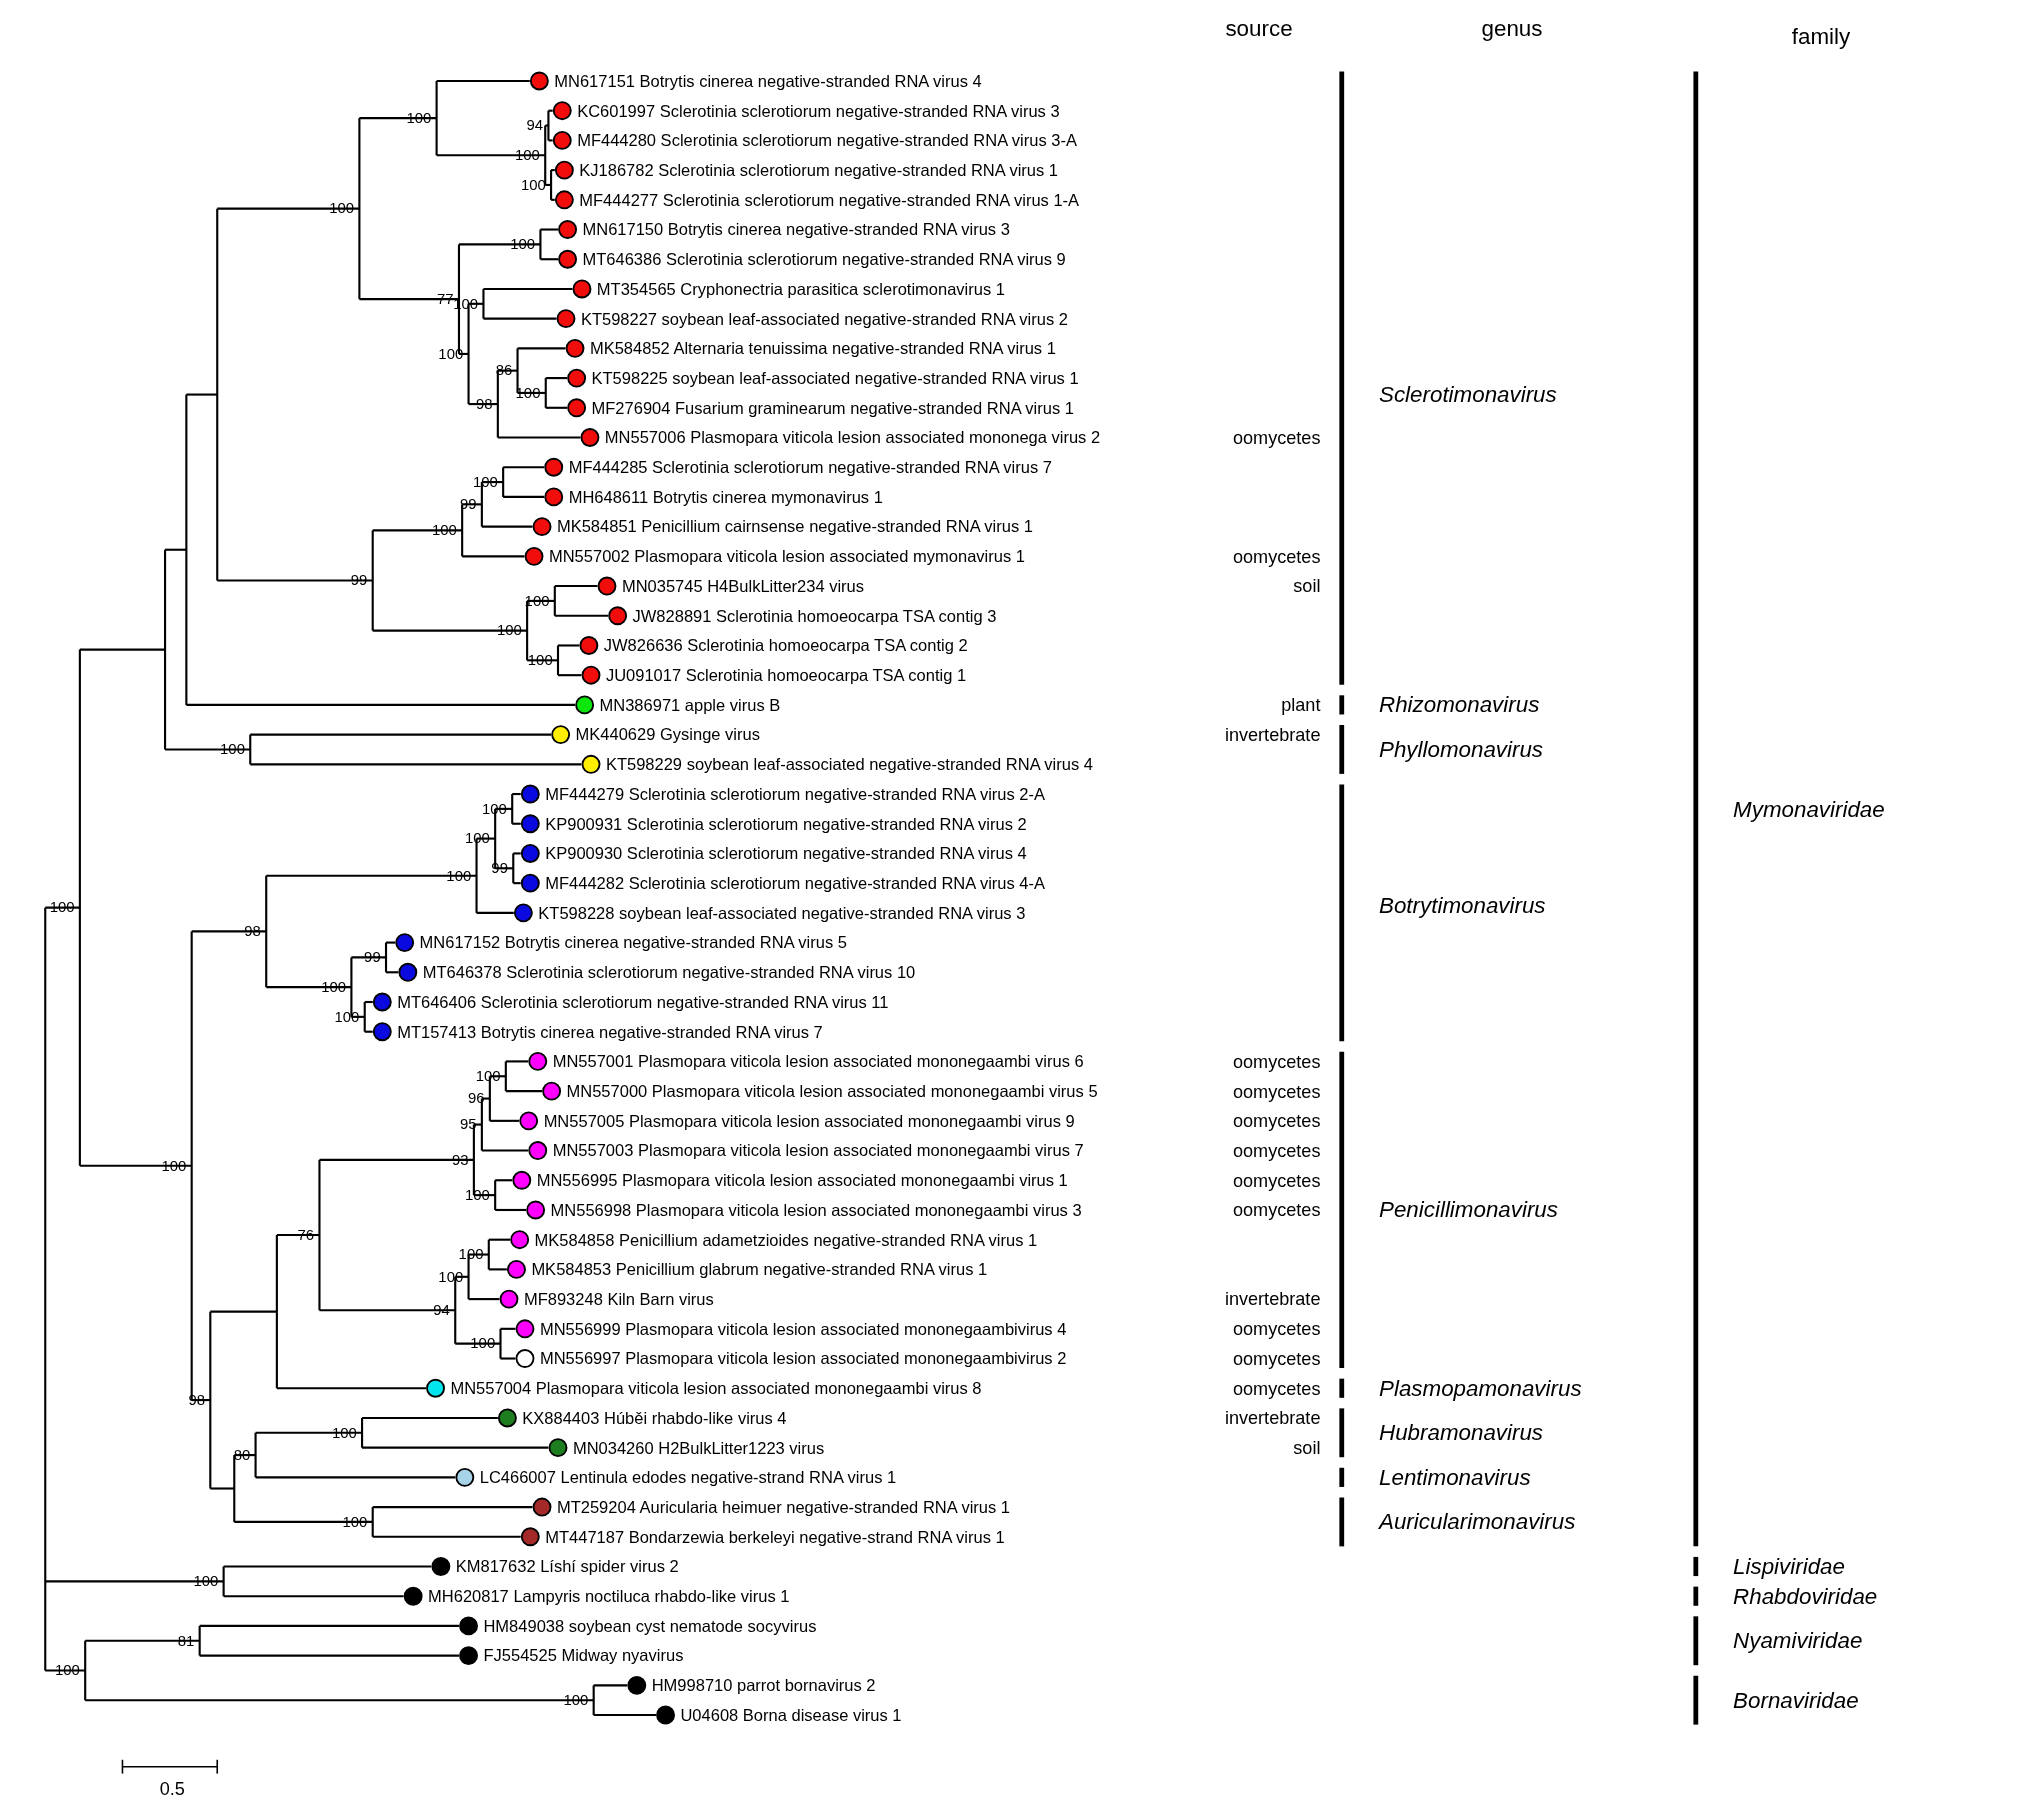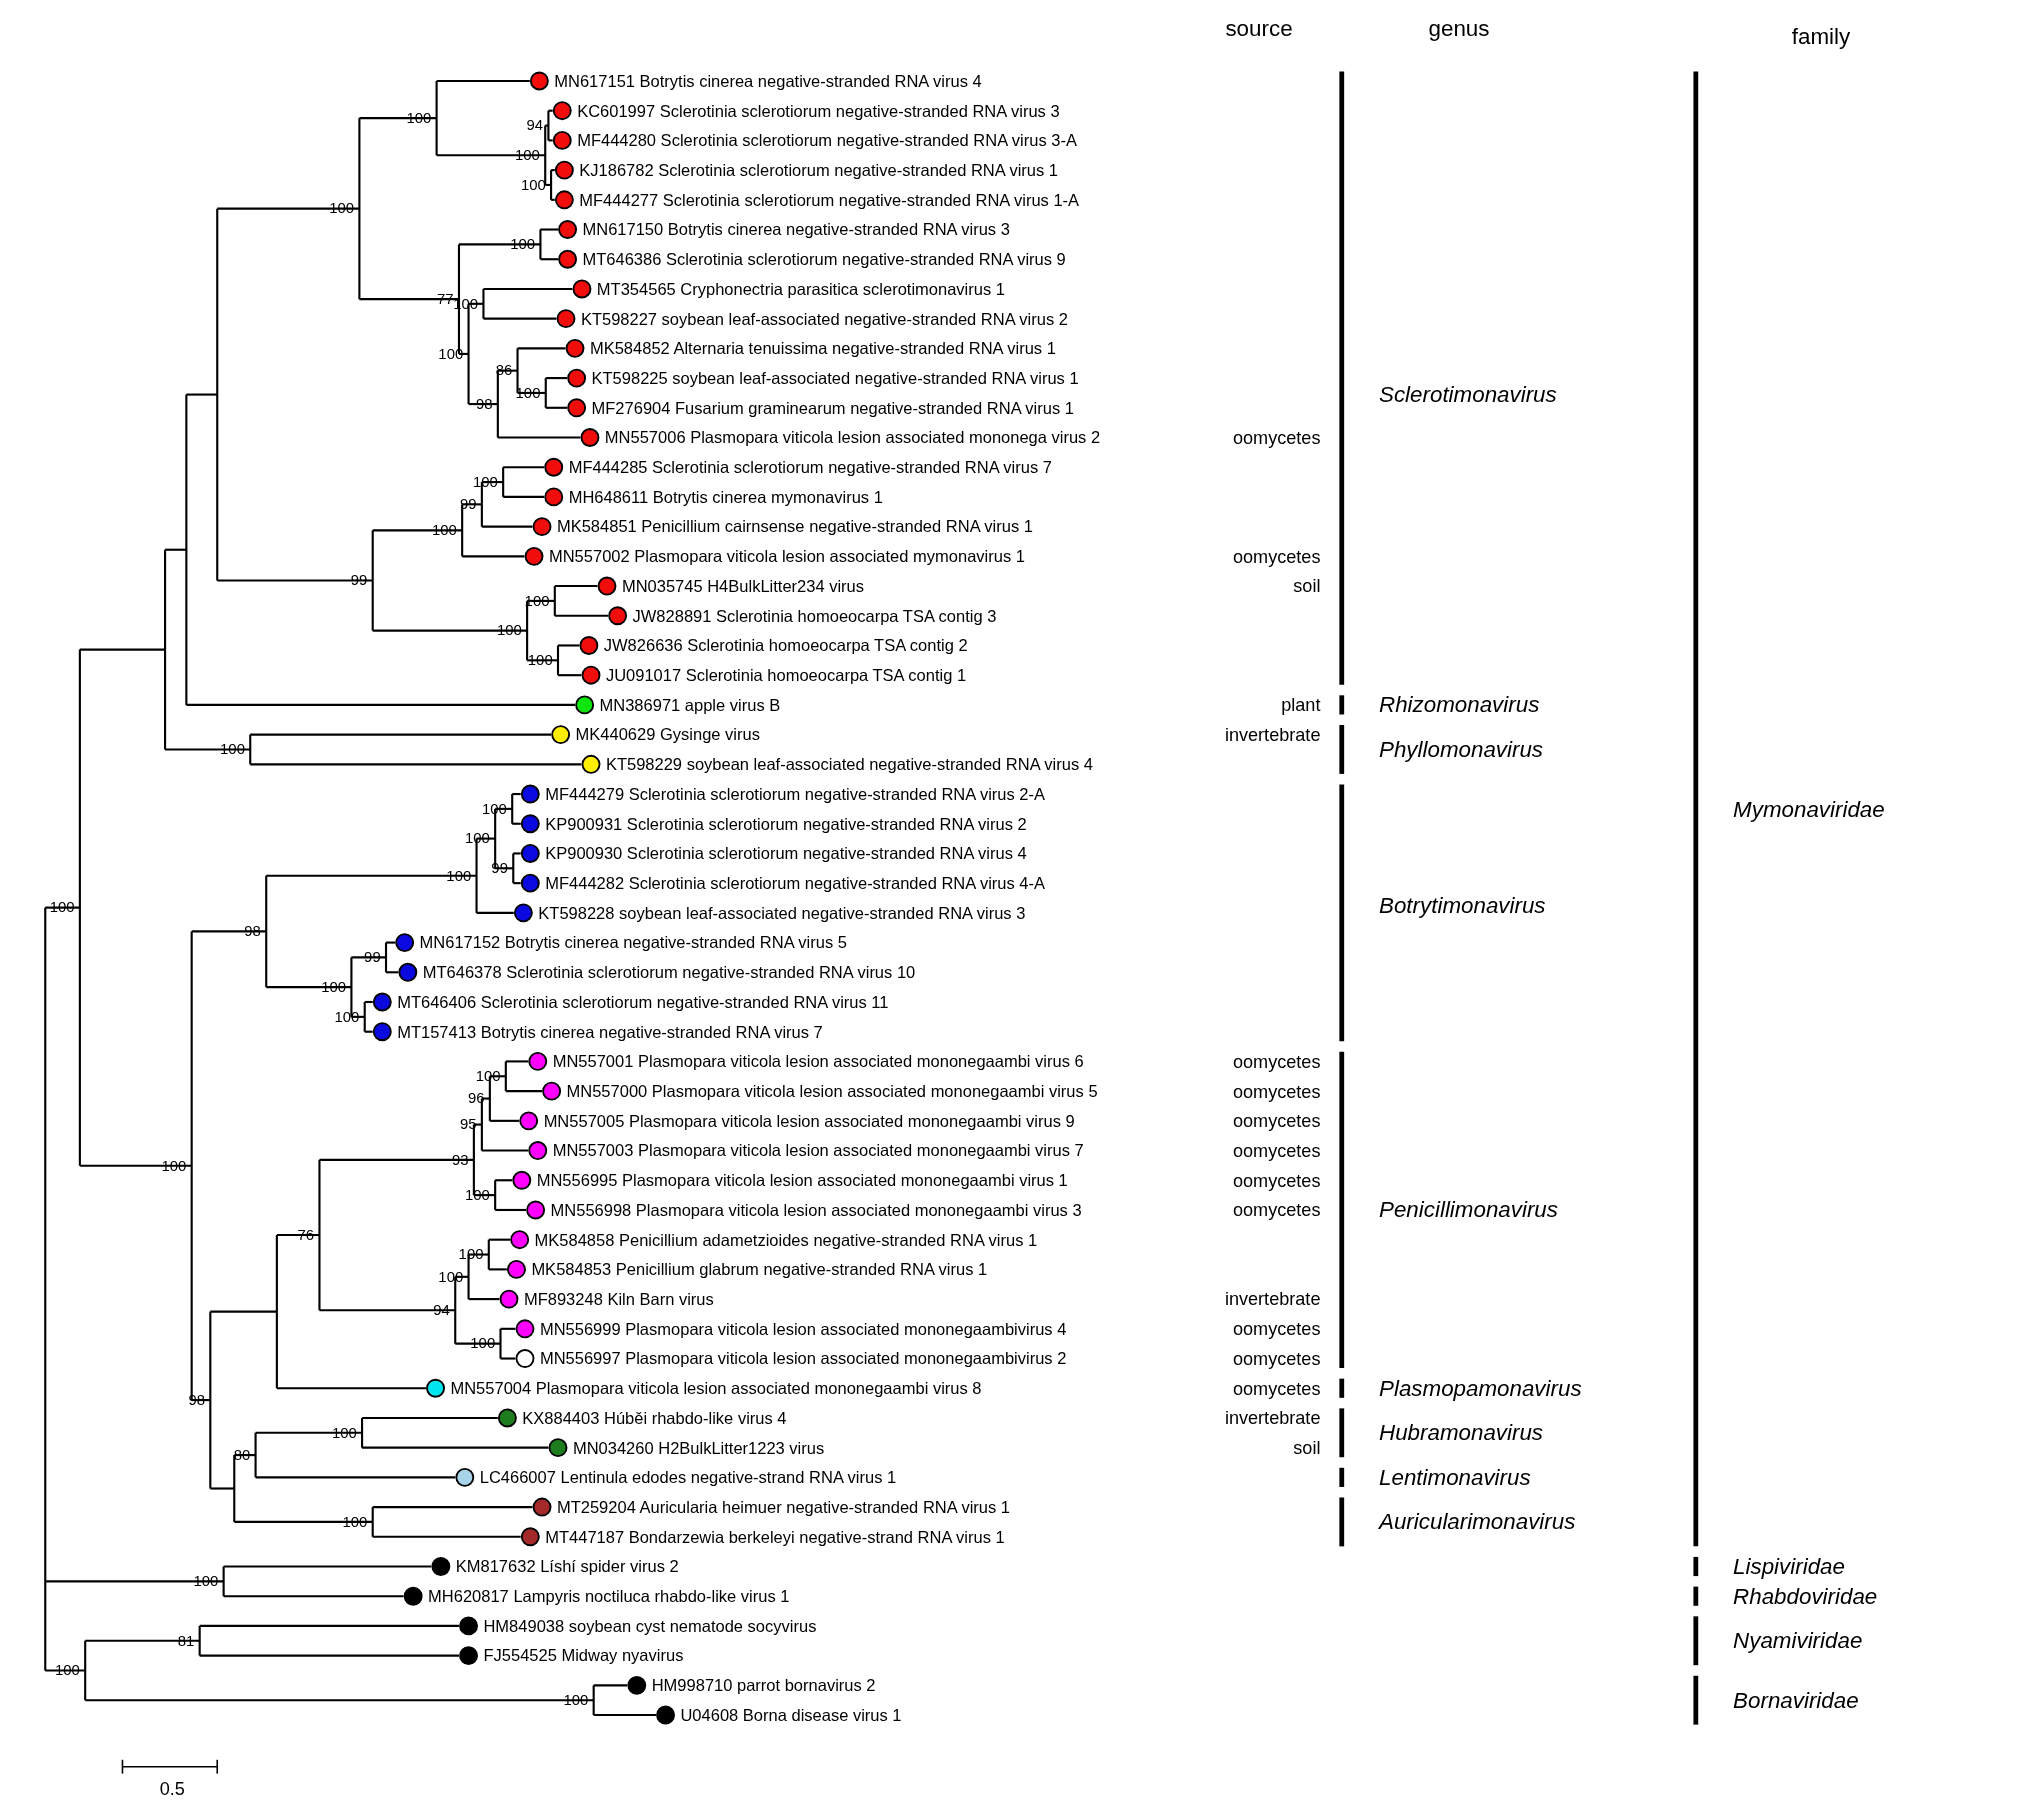--- a/index.html
+++ b/index.html
@@ -381,16 +381,16 @@
       <line x1="3185" y1="3035.6" x2="3185" y2="3127.3999999999996" stroke="#000" stroke-width="9"></line>
       <text x="3255" y="3095.5" font-size="42" font-style="italic">Nyamiviridae</text>
       <line x1="3185" y1="3147.2" x2="3185" y2="3239" stroke="#000" stroke-width="9"></line>
       <text x="3255" y="3207.1" font-size="42" font-style="italic">Bornaviridae</text>
       <line x1="230" y1="3318" x2="408" y2="3318" stroke="#000" stroke-width="3"></line>
       <line x1="230" y1="3305" x2="230" y2="3331" stroke="#000" stroke-width="3"></line>
       <line x1="408" y1="3305" x2="408" y2="3331" stroke="#000" stroke-width="3"></line>
       <text x="300" y="3372" font-size="34">0.5</text>
     </svg>
   <div class="hdr" style="left: 1259px; top: 16px;">source</div>
-  <div class="hdr" style="left: 1459px; top: 16px;">genus</div>
+  <div class="hdr" style="left: 1512px; top: 16px;">genus</div>
   <div class="hdr" style="left: 1821px; top: 24px;">family</div>
 </div>
 
 
 </body></html>

